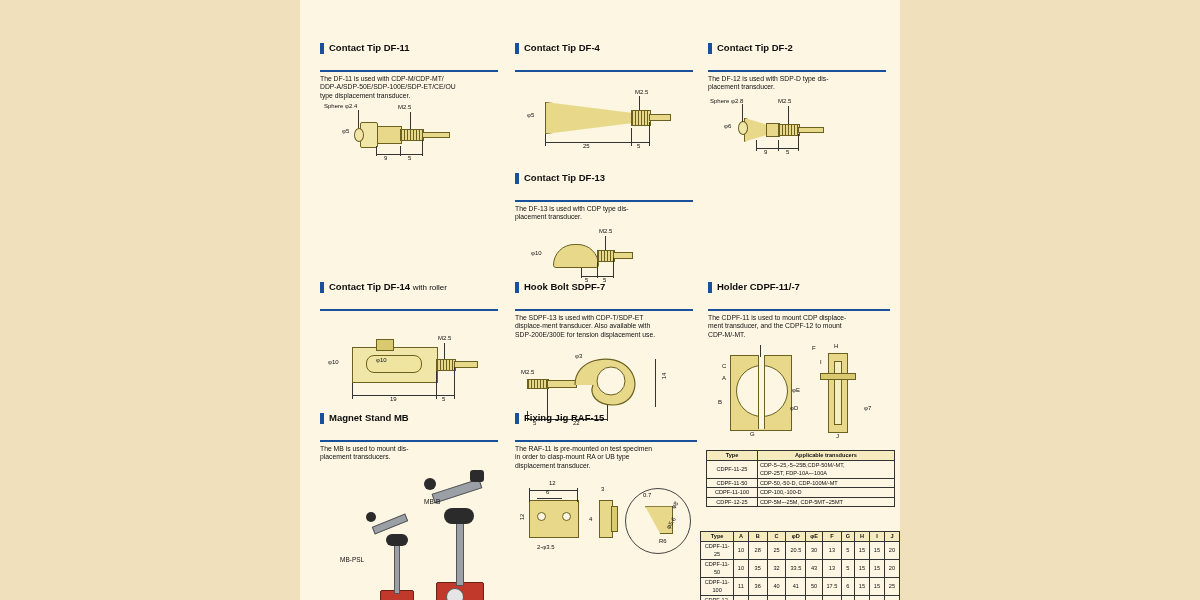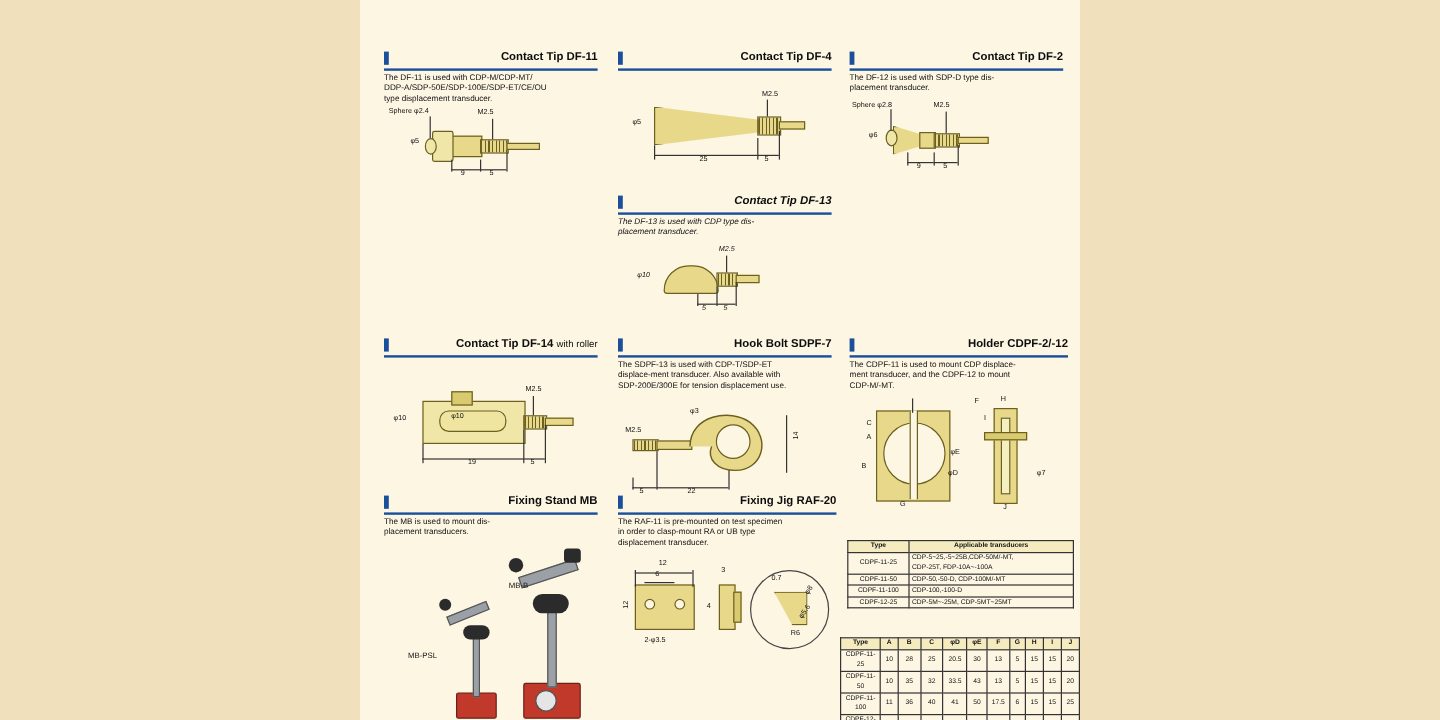--- a/index.html
+++ b/index.html
@@ -30,23 +30,22 @@
   .ce{
     display:inline-block;margin-left:7px;vertical-align:middle;
   }
   .ce svg{display:block;}
 
   
   .sec{position:absolute;}
   .sec-head{
     position:relative;
     border-bottom:2px solid #1a4f9c;
-    padding:0 0 1px 9px;
+    padding:0 0 14px 9px;
     height:14px;
-    text-align:right;
   }
   .sec-head:before{
     content:"";position:absolute;left:0;top:1px;
     width:4px;height:11px;background:#1a4f9c;
   }
   .sec-title{
     font-size:9.5px;font-weight:bold;color:#0d0d0d;
     line-height:12px;white-space:nowrap;
   }
   .sec-title .sub{font-weight:normal;font-size:8px;}
@@ -154,21 +153,21 @@
       <div class="dimline" style="left:70px;top:48px;width:20px;"></div>
       <div class="vline" style="left:48px;top:40px;height:11px;"></div>
       <div class="vline" style="left:70px;top:40px;height:11px;"></div>
       <div class="vline" style="left:90px;top:34px;height:17px;"></div>
       <div class="lbl" style="left:56px;top:49px;">9</div>
       <div class="lbl" style="left:78px;top:49px;">5</div>
     </div>
   </div>
 
 
-  <div class="sec" style="left:215px;top:162px;width:178px;font-style:italic;">
+  <div class="sec" style="left:215px;top:172px;width:178px;">
     <div class="sec-head">
       <div class="sec-title">Contact Tip DF-13</div>
     </div>
     <div class="sec-desc">The DF-13 is used with CDP type dis-
 placement transducer.</div>
     <div class="art" style="height:70px;margin-top:8px;">
       <div style="position:absolute;left:38px;top:14px;width:44px;height:22px;background:#e8d98a;border:.8px solid #6b6020;border-radius:22px 22px 3px 3px;"></div>
       <div class="thread" style="position:absolute;left:82px;top:20px;width:16px;height:10px;"></div>
       <div style="position:absolute;left:98px;top:22px;width:18px;height:5px;background:#e8d98a;border:.8px solid #6b6020;"></div>
       <div class="vline" style="left:90px;top:6px;height:14px;"></div>
@@ -235,21 +234,21 @@
       <div class="vline" style="left:12px;top:66px;height:10px;"></div>
       <div class="vline" style="left:32px;top:44px;height:32px;"></div>
       <div class="vline" style="left:92px;top:60px;height:16px;"></div>
       <div class="lbl" style="left:18px;top:75px;">5</div>
       <div class="lbl" style="left:58px;top:75px;">22</div>
     </div>
   </div>
 
   <div class="sec" style="left:408px;top:281px;width:182px;">
     <div class="sec-head">
-      <div class="sec-title">Holder CDPF-2/-12</div>
+      <div class="sec-title">Holder CDPF-11/-7</div>
     </div>
     <div class="sec-desc">The CDPF-11 is used to mount CDP displace-
 ment transducer, and the CDPF-12 to mount
 CDP-M/-MT.</div>
     <div class="art" style="height:110px;margin-top:4px;">
 
       <div style="position:absolute;left:22px;top:12px;width:60px;height:74px;background:#e8d98a;border:.8px solid #6b6020;"></div>
       <div style="position:absolute;left:28px;top:22px;width:50px;height:50px;border-radius:50%;background:#fdf6e3;border:1px solid #6b6020;"></div>
       <div style="position:absolute;left:50px;top:12px;width:5px;height:74px;background:#fdf6e3;border-left:.8px solid #6b6020;border-right:.8px solid #6b6020;"></div>
       <div class="vline" style="left:52px;top:2px;height:12px;"></div>
@@ -266,21 +265,21 @@
       <div class="lbl" style="left:126px;top:0px;">H</div>
       <div class="lbl" style="left:104px;top:2px;">F</div>
       <div class="lbl" style="left:112px;top:16px;">I</div>
       <div class="lbl" style="left:128px;top:90px;">J</div>
       <div class="lbl" style="left:156px;top:62px;">φ7</div>
     </div>
   </div>
 
   <div class="sec" style="left:20px;top:412px;width:178px;">
     <div class="sec-head">
-      <div class="sec-title">Fixing Stand MB</div>
+      <div class="sec-title">Magnet Stand MB</div>
     </div>
     <div class="sec-desc">The MB is used to mount dis-
 placement transducers.</div>
     <div class="art" style="height:150px;margin-top:2px;">
 
       <div style="position:absolute;left:116px;top:118px;width:46px;height:28px;background:#c0392b;border:1px solid #6b2018;border-radius:2px;"></div>
       <div style="position:absolute;left:126px;top:124px;width:16px;height:16px;border-radius:50%;background:#e5e5e5;border:1px solid #555;"></div>
       <div style="position:absolute;left:136px;top:52px;width:6px;height:68px;background:#9aa0a6;border:1px solid #555;"></div>
       <div style="position:absolute;left:124px;top:44px;width:30px;height:16px;border-radius:8px;background:#2b2b2b;"></div>
       <div style="position:absolute;left:112px;top:22px;width:48px;height:8px;background:#9aa0a6;border:1px solid #555;transform:rotate(-18deg);"></div>
@@ -292,21 +291,21 @@
       <div style="position:absolute;left:66px;top:70px;width:22px;height:12px;border-radius:6px;background:#2b2b2b;"></div>
       <div style="position:absolute;left:52px;top:56px;width:34px;height:6px;background:#9aa0a6;border:1px solid #555;transform:rotate(-22deg);"></div>
       <div style="position:absolute;left:46px;top:48px;width:10px;height:10px;background:#2b2b2b;border-radius:50%;"></div>
       <div class="stand-lbl" style="left:104px;top:34px;">MB-B</div>
       <div class="stand-lbl" style="left:20px;top:92px;">MB-PSL</div>
     </div>
   </div>
 
   <div class="sec" style="left:215px;top:412px;width:182px;">
     <div class="sec-head">
-      <div class="sec-title">Fixing Jig RAF-20</div>
+      <div class="sec-title">Fixing Jig RAF-15</div>
     </div>
     <div class="sec-desc">The RAF-11 is pre-mounted on test specimen
 in order to clasp-mount RA or UB type
 displacement transducer.</div>
     <div class="art" style="height:120px;margin-top:6px;">
 
       <div style="position:absolute;left:14px;top:24px;width:48px;height:36px;background:#e8d98a;border:.8px solid #6b6020;"></div>
       <div style="position:absolute;left:22px;top:36px;width:7px;height:7px;border-radius:50%;background:#fdf6e3;border:.8px solid #6b6020;"></div>
       <div style="position:absolute;left:47px;top:36px;width:7px;height:7px;border-radius:50%;background:#fdf6e3;border:.8px solid #6b6020;"></div>
       <div class="dimline" style="left:14px;top:14px;width:48px;"></div>

